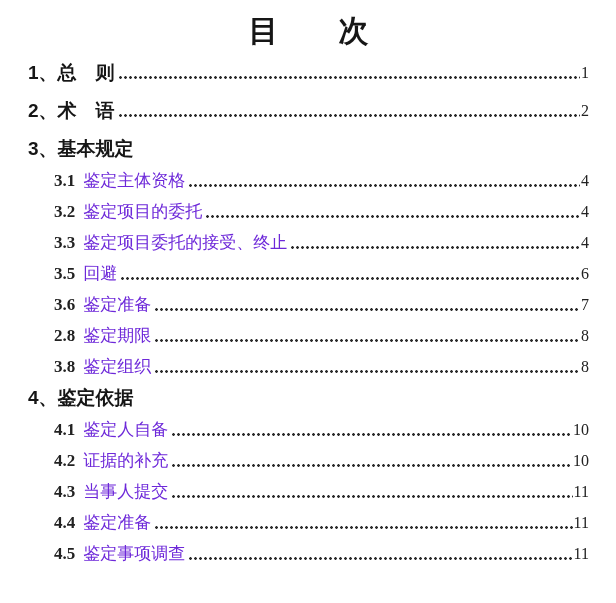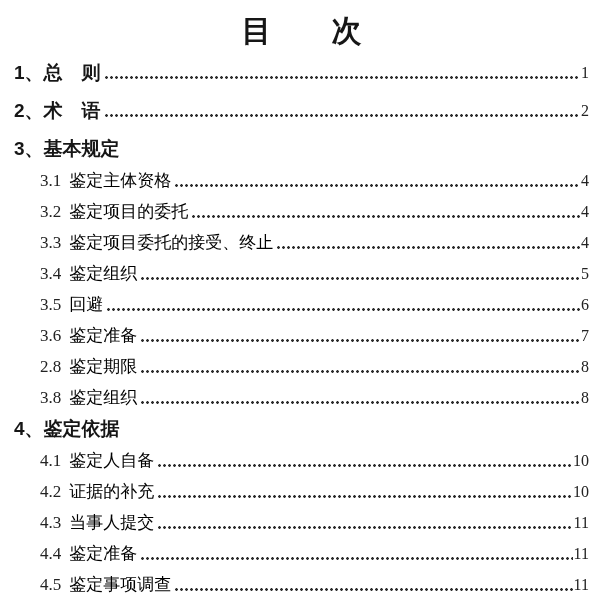--- a/index.html
+++ b/index.html
@@ -1,21 +1,21 @@
 <!DOCTYPE html>
 <html><head>
 <meta charset="utf-8">
 <style>
   html, body { margin: 0; padding: 0; background: #ffffff; }
   .page-root {
     position: relative;
     width: 616px;
     height: 603px;
     box-sizing: border-box;
-    padding: 14px 27px 0 14px;
+    padding: 14px 27px 0 28px;
     background: #ffffff;
     color: #1e1e1e;
     overflow: hidden;
     font-family: "Liberation Serif", serif;
   }
   .doc-title {
     text-align: center;
     font-family: "Liberation Sans", sans-serif;
     font-weight: bold;
     font-size: 30px;
@@ -43,29 +43,29 @@
   .row.header .num, .row.header .text {
     font-family: "Liberation Sans", sans-serif;
     font-weight: bold;
     font-size: 19px;
     color: #161616;
   }
   
   .row.sub { margin-bottom: 9px; padding-left: 26px; }
   .row.sub .num {
     font-family: "Liberation Serif", serif;
-    font-weight: normal;
+    font-weight: bold;
     font-size: 17px;
     margin-right: 8px;
     color: #222222;
   }
   .row.sub .text {
     font-family: "Liberation Serif", serif;
     font-size: 17px;
-    color: #000000;
+    color: #6d28d9;
   }
   .leader {
     flex: 1;
     height: 22px;
     margin: 0 1px 0 3px;
     background-image: radial-gradient(circle, #2c2c2c 1.15px, rgba(0,0,0,0) 1.55px);
     background-size: 5px 5px;
     background-repeat: repeat-x;
     background-position: left calc(100% - 4px);
   }
@@ -115,26 +115,20 @@
     <span class="page">4</span>
   </div>
 
   <div class="row sub">
     <span class="num">3.3</span>
     <span class="text">鉴定项目委托的接受、终止</span>
     <span class="leader"></span>
     <span class="page">4</span>
   </div>
 
-  <div class="row sub">
-    <span class="num">3.4</span>
-    <span class="text">鉴定组织</span>
-    <span class="leader"></span>
-    <span class="page">5</span>
-  </div>
 
   <div class="row sub">
     <span class="num">3.5</span>
     <span class="text">回避</span>
     <span class="leader"></span>
     <span class="page">6</span>
   </div>
 
   <div class="row sub">
     <span class="num">3.6</span>

